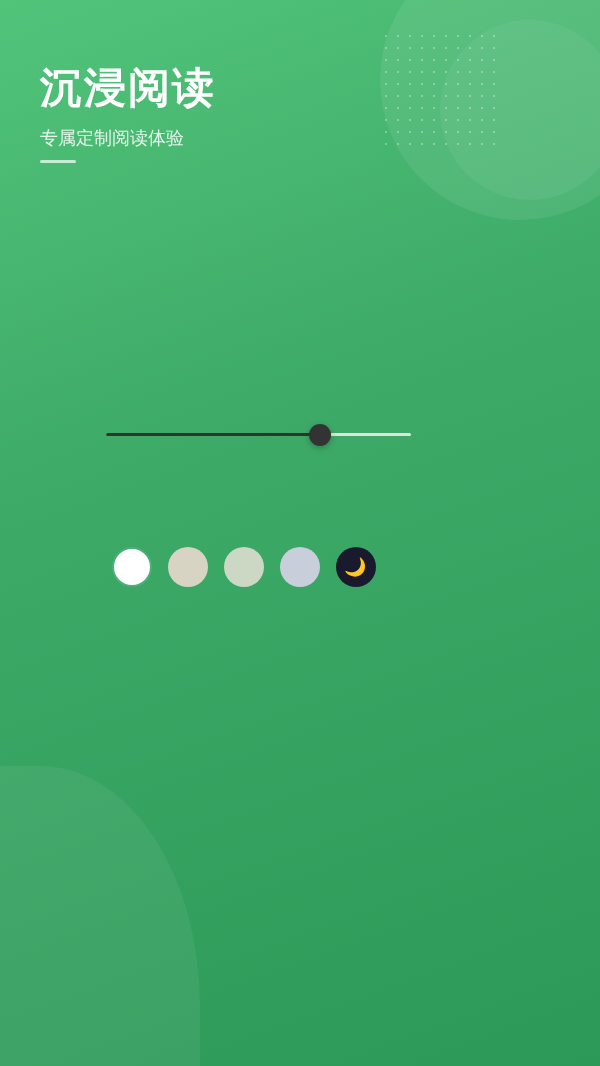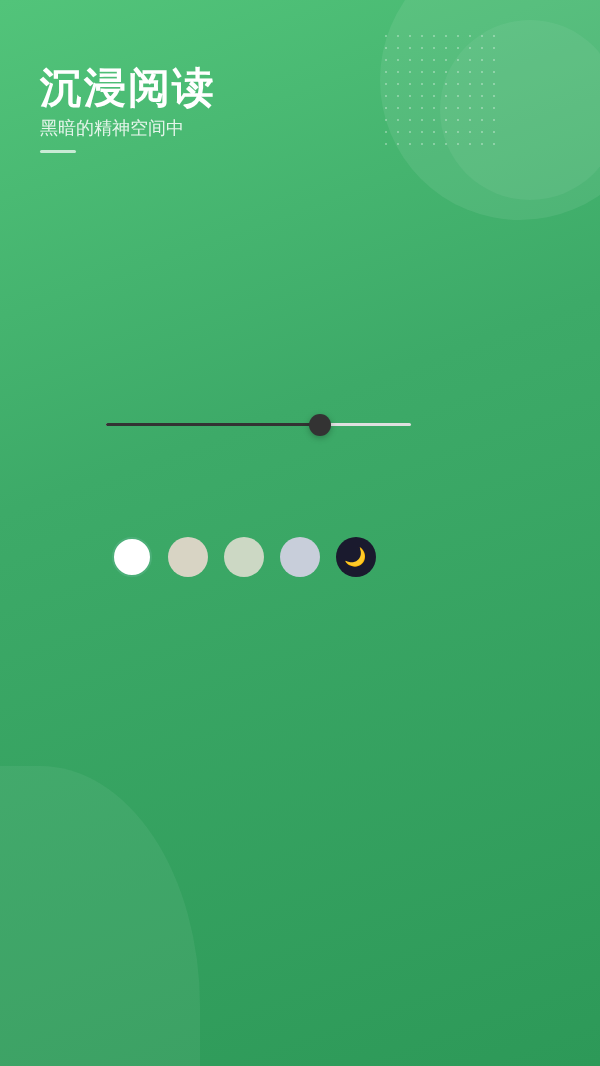--- a/index.html
+++ b/index.html
@@ -67,20 +67,21 @@
     .content-wrapper {
       position: relative;
       z-index: 1;
       padding: 60px 40px 0 40px;
     }
 
     .hero-title {
       font-size: 42px;
       font-weight: 700;
       color: #fff;
+      margin-bottom: 10px;
       letter-spacing: 2px;
     }
 
     .hero-subtitle {
       font-size: 18px;
       color: rgba(255,255,255,0.85);
       margin-bottom: 6px;
     }
 
     .hero-line {
@@ -329,21 +330,21 @@
 <body>
 
 <div class="bg-gradient"></div>
 <div class="deco-circle-1"></div>
 <div class="deco-circle-2"></div>
 <div class="deco-dots"></div>
 <div class="deco-bottom-left"></div>
 
 <div class="content-wrapper">
   <h1 class="hero-title">沉浸阅读</h1>
-  <p class="hero-subtitle">黑暗的精神空间中</p>
+  <p class="hero-subtitle">专属定制阅读体验</p>
   <div class="hero-line"></div>
 </div>
 
 <div class="main-card">
 
   <div class="reader-section">
     <div class="reader-book-title">武动乾坤</div>
     <div class="reader-text">
       <p>黑暗的精神空间中，林动的身影再度出现而随着他的身影出现，两道光影也是紧随而现，通背拳以及八荒掌，各自施展而开，神秘而快速。</p>
       <p style="margin-top:12px;">下午的时候，他已经将那卷奇门印</p>

